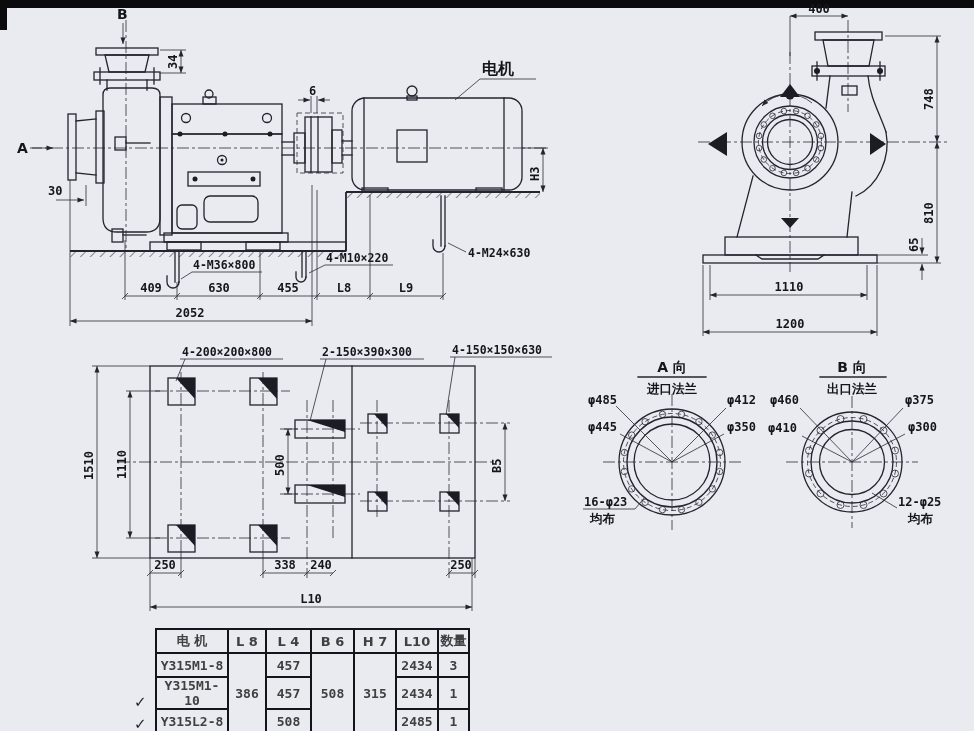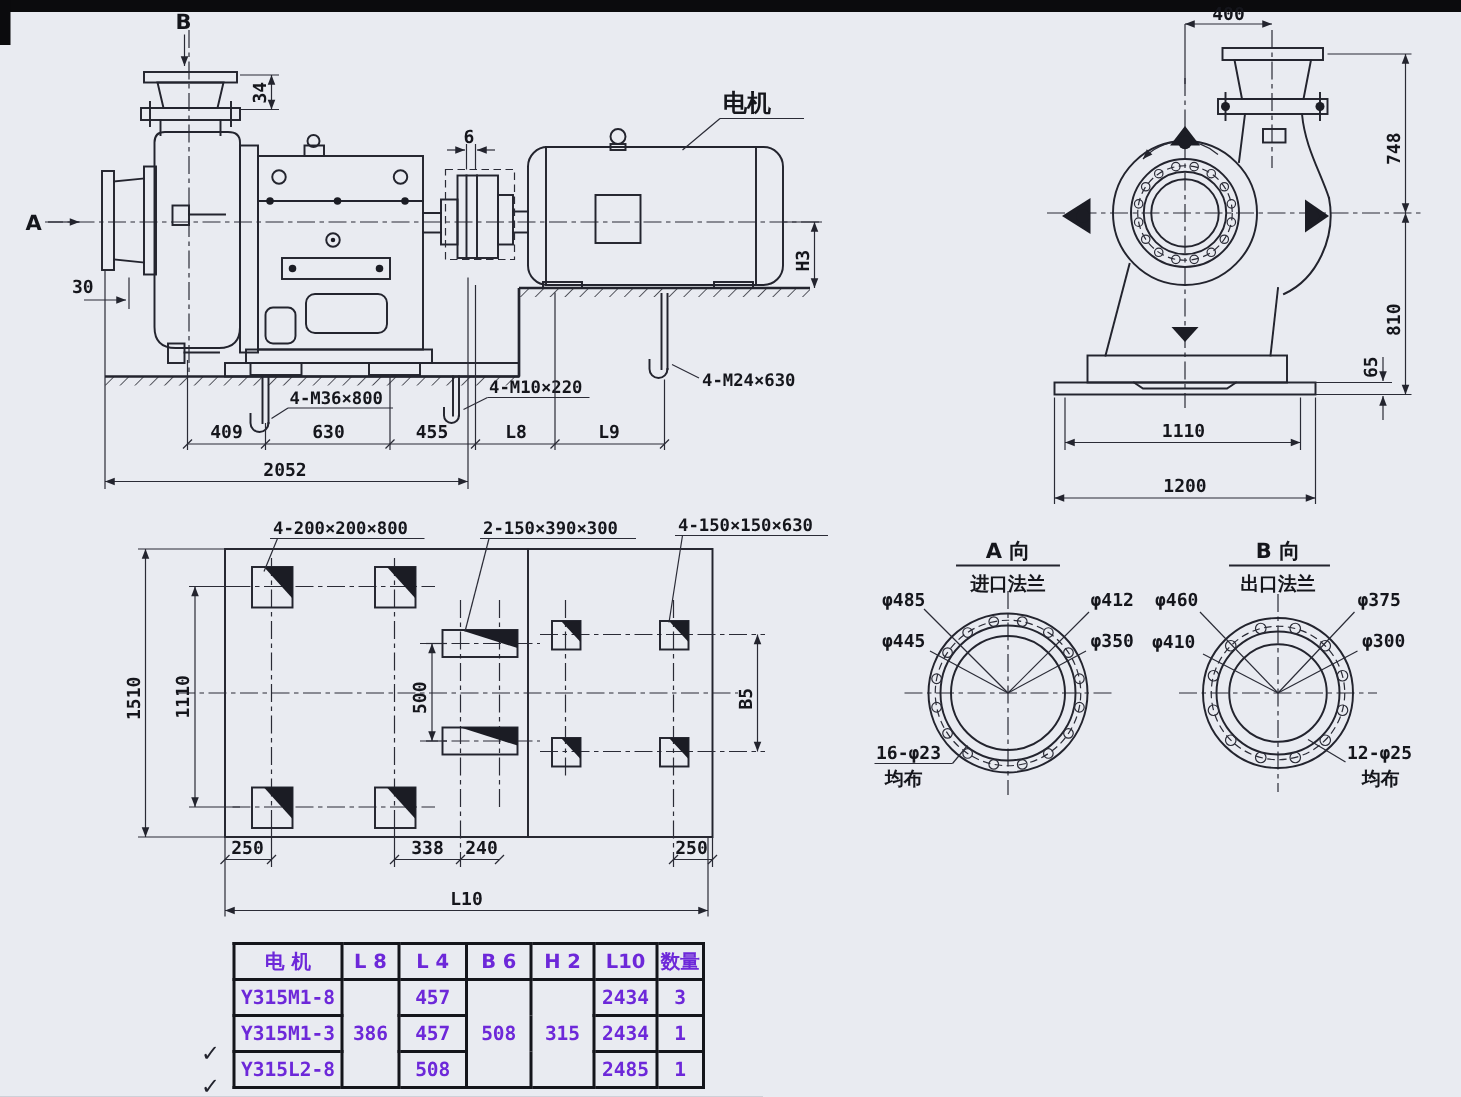--- a/index.html
+++ b/index.html
@@ -16,21 +16,21 @@
   .dsh{stroke:#2a2b36;stroke-width:0.8;fill:none;stroke-dasharray:5 3;}
   .blk{fill:#1b1c24;stroke:none;}
   .dim{font:bold 12px "DejaVu Sans Mono",monospace;}
   .lbl{font:bold 11.5px "DejaVu Sans Mono",monospace;}
   .cjk{font:bold 14px "DejaVu Sans",sans-serif;}
   .cjks{font:bold 12.5px "DejaVu Sans",sans-serif;}
   .mid{text-anchor:middle;}
   
   .spec{position:absolute;left:155px;top:628px;border-collapse:collapse;table-layout:fixed;}
   .spec td,.spec th{border:2px solid #14151b;height:22px;padding:0;text-align:center;
-      font:bold 13px "DejaVu Sans Mono",monospace;color:#6d28d9;background:transparent;}
+      font:bold 13px "DejaVu Sans Mono",monospace;color:#404040;background:transparent;}
   .spec th{font:bold 13px "DejaVu Sans",sans-serif;}
   .chk{position:absolute;font:bold 15px "DejaVu Sans",sans-serif;color:#23242e;}
 </style>
 </head>
 <body>
 
 <div class="canvas">
   <div class="topbar"></div>
   <div class="cornerbar"></div>
 
@@ -465,35 +465,35 @@
         <col style="width:42px">
         <col style="width:42px">
         <col style="width:31px">
     </colgroup>
     <tbody>
         <tr>
       <th>电 机</th>
       <th>L 8</th>
       <th>L 4</th>
       <th>B 6</th>
-      <th>H 2</th>
+      <th>H 7</th>
       <th>L10</th>
       <th>数量</th>
     </tr>
     <tr>
       <td>Y315M1-8</td>
       <td rowspan="3">386</td>
       <td>457</td>
       <td rowspan="3">508</td>
       <td rowspan="3">315</td>
       <td>2434</td>
       <td>3</td>
     </tr>
     <tr>
-      <td>Y315M1-3</td>
+      <td>Y315M1-10</td>
       <td>457</td>
       <td>2434</td>
       <td>1</td>
     </tr>
     <tr>
       <td>Y315L2-8</td>
       <td>508</td>
       <td>2485</td>
       <td>1</td>
     </tr>

